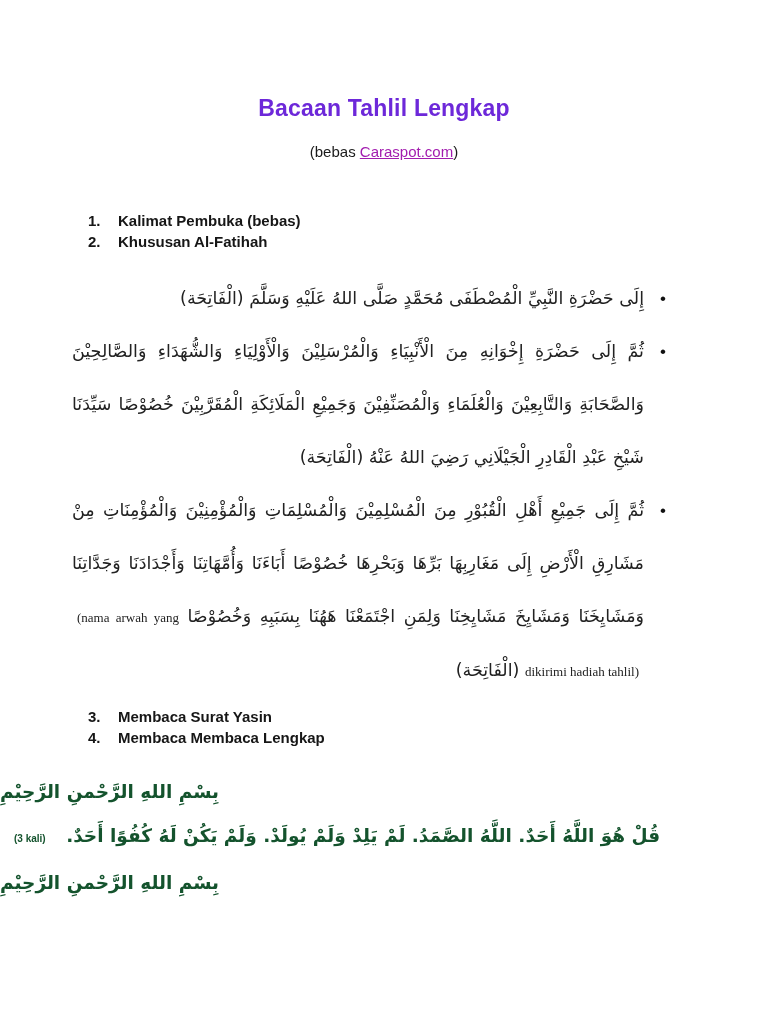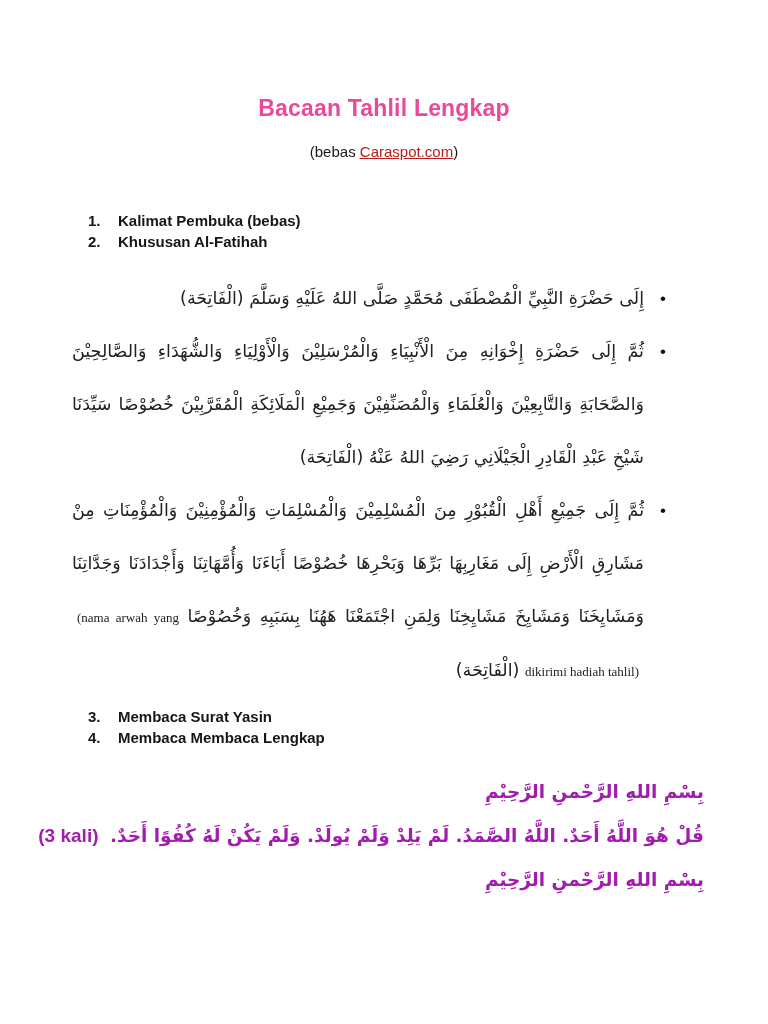--- a/index.html
+++ b/index.html
@@ -1,40 +1,40 @@
 <!DOCTYPE html>
 <html lang="id"><head>
 <meta charset="utf-8">
 <style>
   html,body { margin:0; padding:0; background:#ffffff; }
   body { width:768px; height:1024px; font-family:"Liberation Sans",sans-serif; color:#1a1a1a; }
   .page { position:relative; width:768px; height:1024px; background:#ffffff; overflow:hidden; }
 
   .title { margin:95px 0 0 0; text-align:center; font-size:23px; font-weight:700;
-           font-family:"Liberation Sans",sans-serif; color:#ec4899; letter-spacing:0.2px; }
+           font-family:"Liberation Sans",sans-serif; color:#6d28d9; letter-spacing:0.2px; }
 
   .byline { margin-top:21px; text-align:center; font-size:15px; color:#1a1a1a; }
-  .byline a { color:#b91c1c; text-decoration:underline; cursor:pointer; }
+  .byline a { color:#a21caf; text-decoration:underline; cursor:pointer; }
 
   .numlist { margin:50px 0 0 88px; }
   .numlist.bottom { margin:8px 0 0 88px; }
   .li-row { display:flex; font-weight:700; font-size:15px; line-height:21px; color:#161616; }
   .li-num { width:30px; flex:0 0 30px; }
 
   .bullets { margin:20px 100px 0 72px; direction:rtl; }
   .abullet { position:relative; padding-right:24px; text-align:justify; text-align-last:right;
              font-family:"DejaVu Sans",sans-serif; font-size:17.5px; line-height:53px; color:#222; }
   .abullet .dot { position:absolute; right:2px; top:0; font-size:17px; line-height:53px; color:#111;
                   font-family:"Liberation Sans",sans-serif; }
   .latin-inline { font-family:"Liberation Serif",serif; font-size:13px; margin:0 5px; color:#222; }
 
-  .closing { margin:22px 64px 0 0; direction:rtl; text-align:right;
+  .closing { margin:22px 64px 0 0; direction:rtl; text-align:left;
              font-family:"DejaVu Sans",sans-serif; font-size:18.5px; font-weight:700;
-             line-height:44px; color:#a21caf; }
-  .closing .note { font-family:"Liberation Sans",sans-serif; font-weight:700; font-size:19px; margin:0 5px; }
+             line-height:44px; color:#14532d; }
+  .closing .note { font-family:"Liberation Sans",sans-serif; font-weight:700; font-size:10px; margin:0 14px; }
 </style>
 </head>
 <body>
 
 <div class="page">
 
   <h1 class="title">Bacaan Tahlil Lengkap</h1>
 
   <div class="byline">
     <span>(bebas </span><a>Caraspot.com</a><span>)</span>

